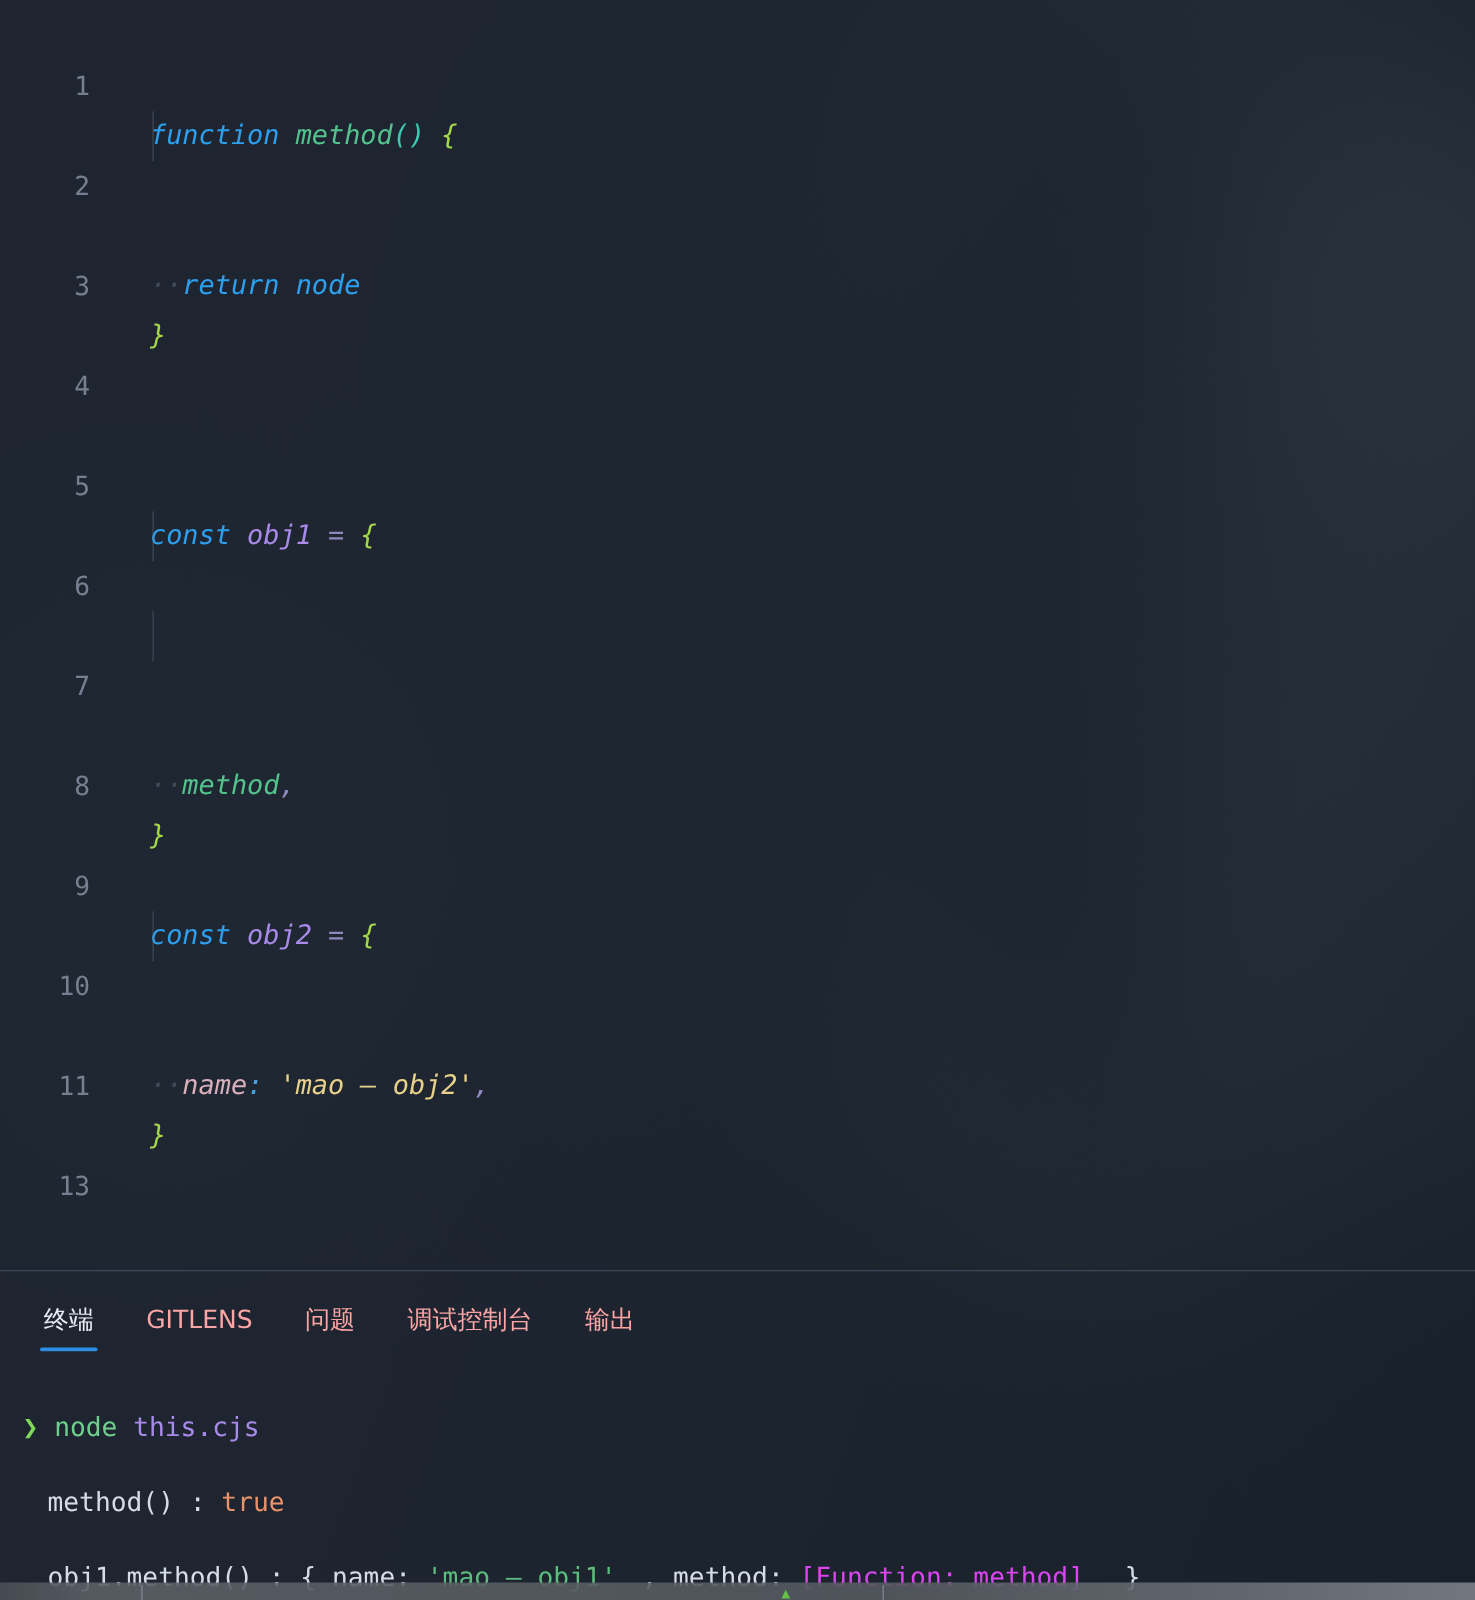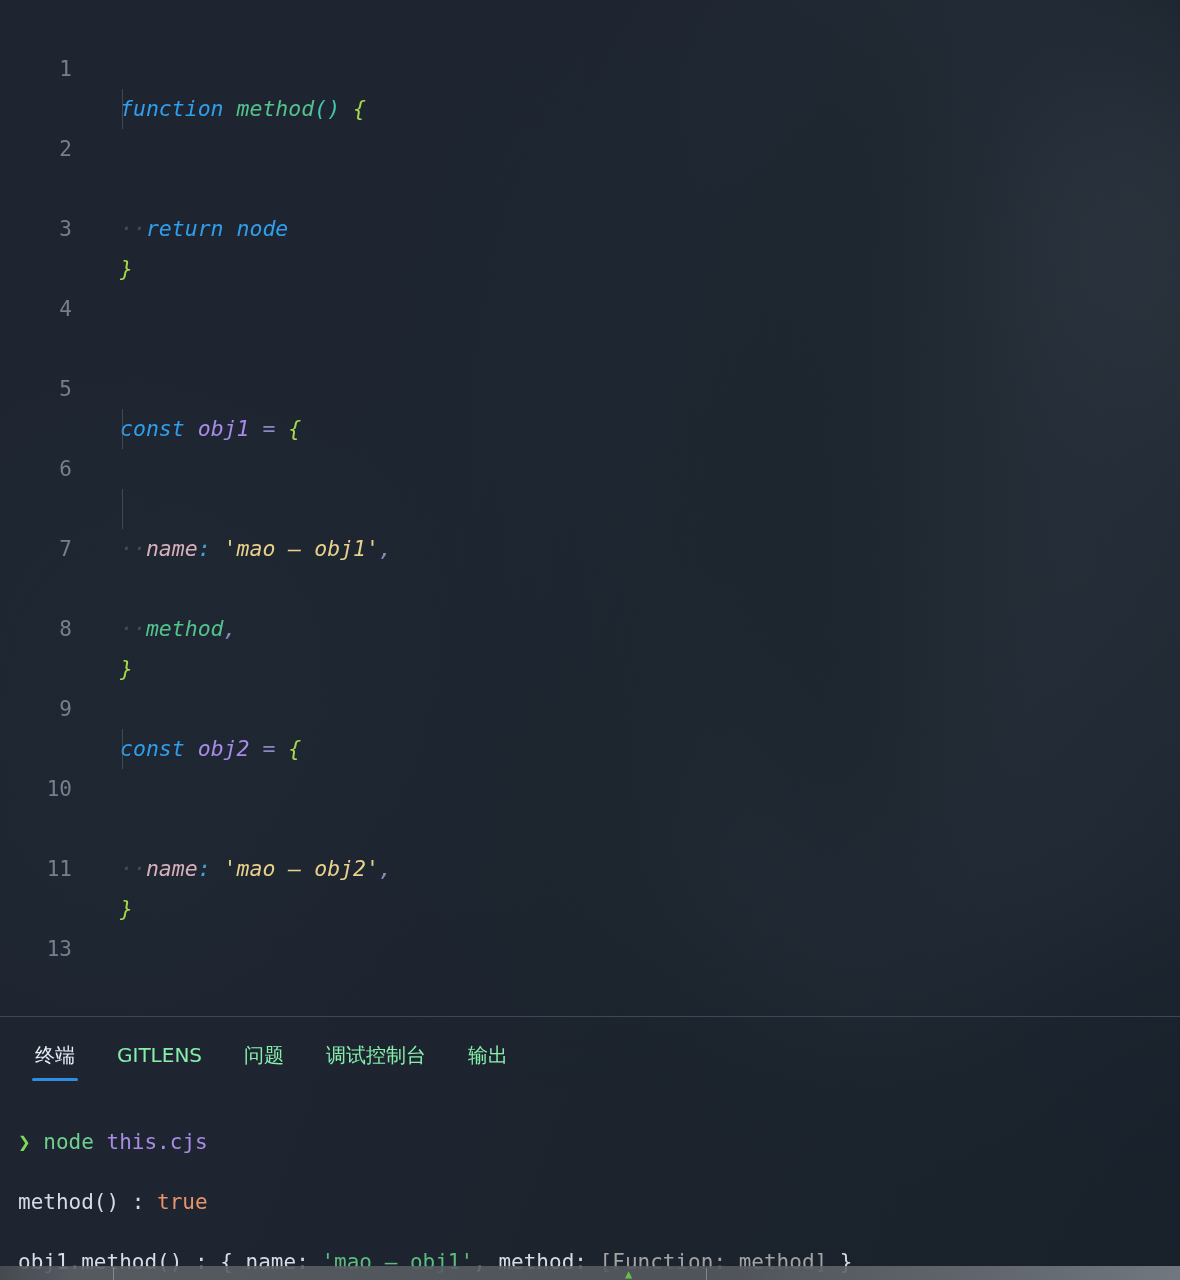--- a/index.html
+++ b/index.html
@@ -49,34 +49,34 @@
   .prop  { color:#d8b0bb; }   
   .colon { color:#4a9fe0; }
   .str   { color:#e8d18a; }   
   .this  { color:#2e9fec; }
 
   
   #panel { position:absolute; left:0; top:1016px; width:1180px; height:264px; z-index:3;
            border-top:1px solid #3d4757; }
   #panel-tabs { height:76px; display:flex; align-items:flex-end; padding-left:14px; gap:0; }
   .ptab { position:relative; height:76px; display:flex; align-items:center; padding:0 21px;
-          font-family:"DejaVu Sans", sans-serif; font-size:20px; color:#86efac; cursor:pointer; }
+          font-family:"DejaVu Sans", sans-serif; font-size:20px; color:#fca5a5; cursor:pointer; }
   .ptab.active { color:#e8edf4; }
   .ptab.active::after { content:""; position:absolute; left:18px; right:18px; bottom:12px;
                         height:3px; background:#2e8de0; border-radius:2px; }
 
   #term { padding:4px 18px 0 18px; font-family:"DejaVu Sans Mono", monospace;
           font-size:21px; line-height:30px; white-space:pre; }
   .t-prompt { color:#7fd858; }
   .t-cmd    { color:#6fcf8e; }
   .t-file   { color:#a88ae8; }
-  .t-out    { color:#d6dce6; }
+  .t-out    { color:#d6dce6;margin-left:20px; }
   .t-true   { color:#e8936a; }
   .t-str    { color:#5dbd7e; }
-  .t-fnref  { color:#a3a3a3; }
+  .t-fnref  { color:#d946ef; }
 
   
   #statusbar { position:absolute; left:0; bottom:0; width:1180px; height:14px; z-index:4;
                background:linear-gradient(90deg,#4a4f55 0%,#5b6067 6%,#55595f 60%,#6a6f76 85%,#7b8189 100%);
                opacity:.9; }
   #statusbar .sb-div { position:absolute; top:2px; width:1px; height:12px; background:#8d939b; }
   #statusbar .sb-caret { position:absolute; left:625px; top:1px; color:#6fd14a; font-size:12px;
                          font-family:"DejaVu Sans Mono", monospace; }
 </style>
 </head>
@@ -118,21 +118,20 @@
   </div>
 
   <div class="code-line" style="top:169px">
     <span class="lnum">5</span>
     <span class="ltext"><span class="kw">const</span> <span class="var">obj1</span> <span class="op">=</span> <span class="brc">{</span></span>
   </div>
 
   <div class="code-line" style="top:209px">
     <span class="lnum">6</span>
     <span class="guide g1"></span>
-    <span class="ltext"><span class="ws">··</span><span class="prop">name</span><span class="colon">:</span> <span class="str">'mao – obj1'</span><span class="op">,</span></span>
   </div>
 
   <div class="code-line" style="top:249px">
     <span class="lnum">7</span>
     <span class="guide g1"></span>
     <span class="ltext"><span class="ws">··</span><span class="fn">method</span><span class="op">,</span></span>
   </div>
 
   <div class="code-line" style="top:289px">
     <span class="lnum">8</span>

